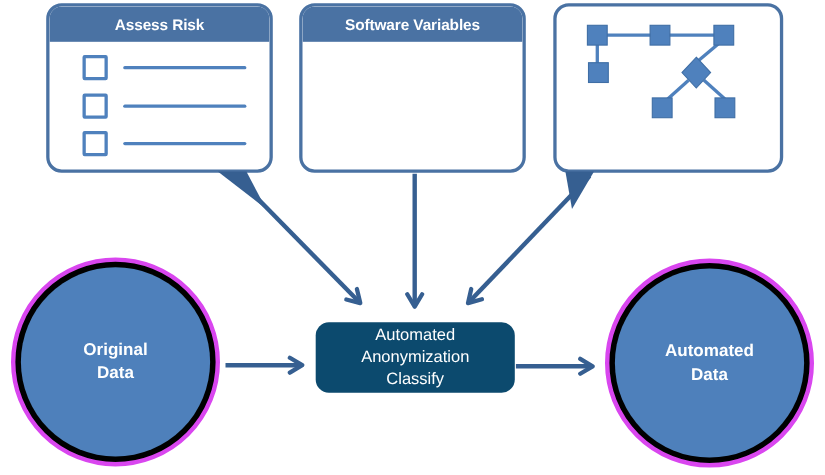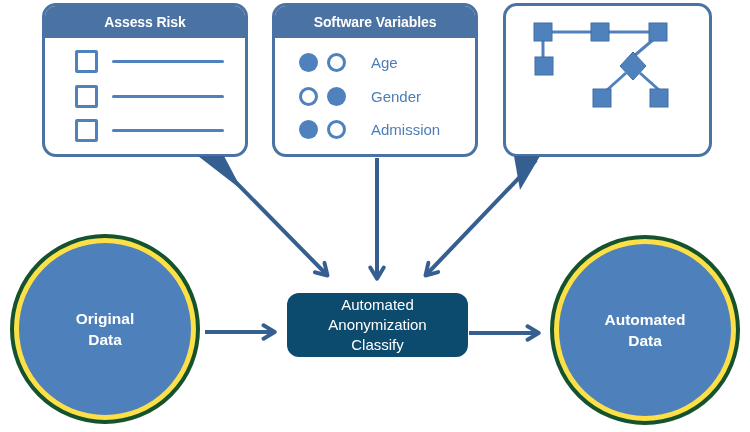--- a/index.html
+++ b/index.html
@@ -24,22 +24,22 @@
   
   .radio-row{display:flex;align-items:center;padding-left:24px;}
   .dot{width:19px;height:19px;border-radius:50%;box-sizing:border-box;margin-right:9px;}
   .dot.filled{background:#4f81bd;}
   .dot.empty{background:#fff;border:3.5px solid #4f81bd;}
   .radio-label{font-size:15px;color:#4d7db8;margin-left:16px;}
   
   .net-body{height:116px;display:flex;align-items:center;justify-content:center;}
   
   .big-circle{
-    position:absolute;width:182px;height:182px;border:4px solid #14532d;border-radius:50%;
-    background:#fde047;box-sizing:content-box;text-decoration:underline;
+    position:absolute;width:182px;height:182px;border:4px solid #d946ef;border-radius:50%;
+    background:#000000;box-sizing:content-box;text-decoration:underline;
   }
   .big-circle-inner{
     position:absolute;left:5px;top:5px;width:172px;height:172px;border-radius:50%;
     background:#4e80bb;display:flex;flex-direction:column;align-items:center;justify-content:center;
     color:#ffffff;font-size:15.5px;font-weight:600;line-height:21px;text-align:center;
   }
   
   .center-box{
     position:absolute;left:287px;top:293px;width:181px;height:64px;background:#0c4a6e;
     border-radius:12px;color:#ffffff;text-align:center;font-size:15px;font-weight:500;
@@ -66,37 +66,20 @@
       </div>
       <div class="check-row">
         <span class="checkbox"></span>
         <span class="check-line"></span>
       </div>
     </div>
   </div>
 
   <div class="card" style="left:272px;width:206px;">
     <div class="card-header">Software Variables</div>
-    <div class="card-body">
-      <div class="radio-row">
-        <span class="dot filled"></span>
-        <span class="dot empty"></span>
-        <span class="radio-label">Age</span>
-      </div>
-      <div class="radio-row">
-        <span class="dot empty"></span>
-        <span class="dot filled"></span>
-        <span class="radio-label">Gender</span>
-      </div>
-      <div class="radio-row">
-        <span class="dot filled"></span>
-        <span class="dot empty"></span>
-        <span class="radio-label">Admission</span>
-      </div>
-    </div>
   </div>
 
   <div class="card" style="left:503px;width:209px;">
     <div class="net-body">
       <svg width="203" height="116" viewBox="0 0 203 116">
         <g stroke="#4f81bd" stroke-width="3" fill="none">
           <line x1="45" y1="26" x2="86" y2="26"></line>
           <line x1="102" y1="26" x2="144" y2="26"></line>
           <line x1="37" y1="34" x2="37" y2="52"></line>
           <line x1="148" y1="33" x2="128" y2="50"></line>

